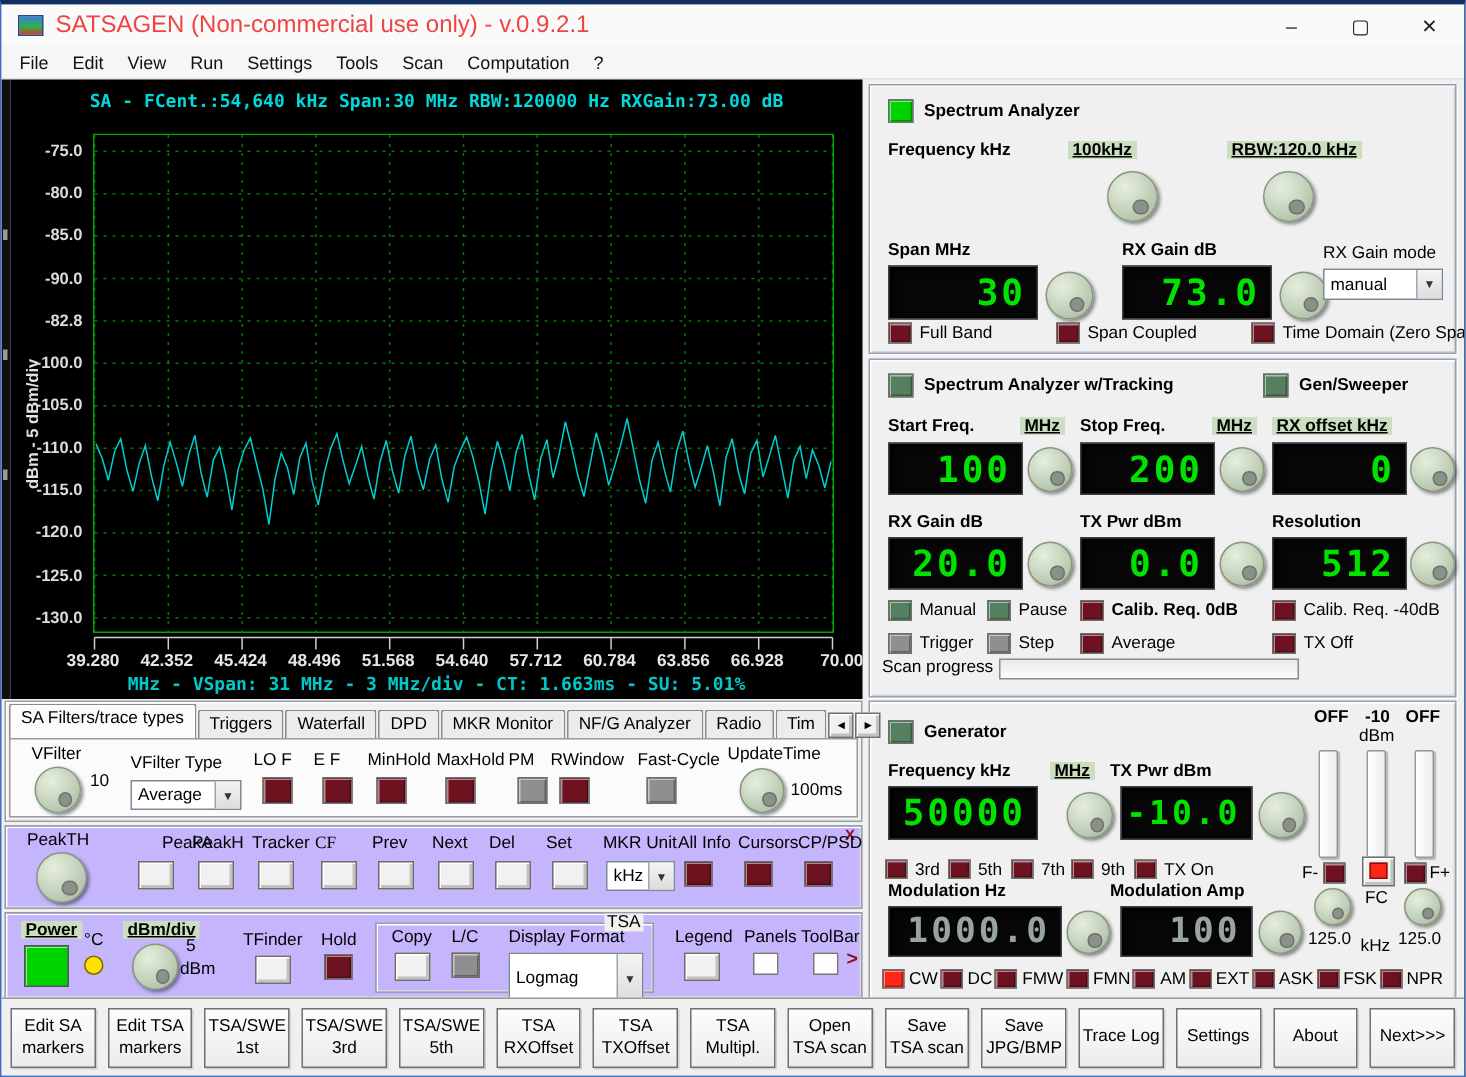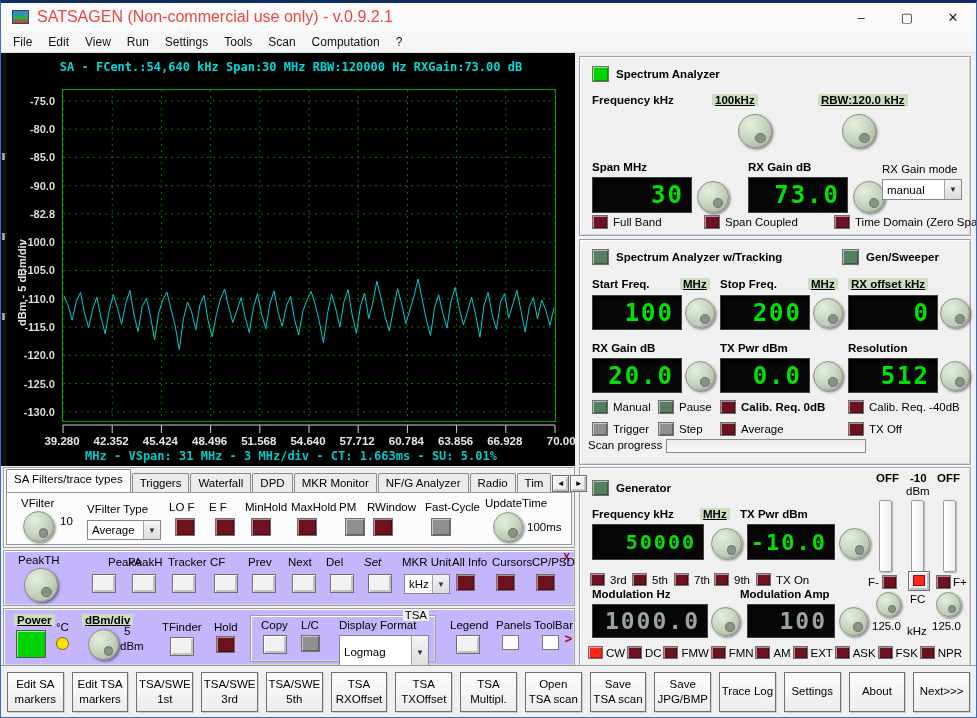--- a/index.html
+++ b/index.html
@@ -297,21 +297,21 @@
     <span class="lbl b" style="left:36px;top:14px">Generator</span>
 
     <span class="lbl b" style="left:296px;top:4px" id="sl1">OFF</span>
     <span class="lbl b" style="left:330px;top:4px" id="sl2">-10</span>
     <span class="lbl b" style="left:357px;top:4px" id="sl3">OFF</span>
     <span class="lbl" style="left:326px;top:17px">dBm</span>
 
     <span class="lbl b" style="left:12px;top:40px">Frequency kHz</span>
     <span class="chip" style="left:120px;top:40px">MHz</span>
     <span class="lbl b" style="left:160px;top:40px">TX Pwr dBm</span>
-    <div class="lcd" style="left:12px;top:56px;width:112px;height:36px;font-size:20px">50000</div>
+    <div class="lcd" style="left:12px;top:56px;width:100px;height:36px;font-size:24px">50000</div>
     <div class="knob" style="left:131px;top:60px;width:31px;height:31px"></div>
     <div class="lcd" style="left:167px;top:56px;width:88px;height:36px;font-size:22px">-10.0</div>
     <div class="knob" style="left:259px;top:60px;width:31px;height:31px"></div>
 
     <div class="vslider" style="left:299px;top:32px;height:72px"></div>
     <div class="vslider" style="left:331px;top:32px;height:72px"></div>
     <div class="vslider" style="left:363px;top:32px;height:72px"></div>
 
     <span class="lbl" style="left:288px;top:108px">F-</span>
     <span class="sq ind" style="left: 302px; top: 107px; width: 15px; height: 14px; background: rgb(110, 18, 32);" id="fminus"></span>
@@ -445,29 +445,29 @@
       <span class="dd-val">kHz</span>
       <span class="dd-arrow">▼</span>
     </div>
     <span style="position:absolute;right:4px;top:1px;color:#8a1020;font:bold 10px 'Liberation Sans',sans-serif">X</span>
   <span class="lbl" style="left: 84px; top: 5px; padding-left: 20px;">PeakA</span>
       <span class="sq btn3d" style="left: 88px; top: 23px; width: 24px; height: 19px;"></span>
       <span class="lbl" style="left: 124px; top: 5px;">PeakH</span>
       <span class="sq btn3d" style="left: 128px; top: 23px; width: 24px; height: 19px;"></span>
       <span class="lbl" style="left: 164px; top: 5px;">Tracker</span>
       <span class="sq btn3d" style="left: 168px; top: 23px; width: 24px; height: 19px;"></span>
-      <span class="lbl" style="left: 206px; top: 5px;">CF</span>
+      <span class="lbl" style="left: 206px; top: 5px; font-family: Liberation Serif, serif;">CF</span>
       <span class="sq btn3d" style="left: 210px; top: 23px; width: 24px; height: 19px;"></span>
       <span class="lbl" style="left: 244px; top: 5px;">Prev</span>
       <span class="sq btn3d" style="left: 248px; top: 23px; width: 24px; height: 19px;"></span>
       <span class="lbl" style="left: 284px; top: 5px;">Next</span>
       <span class="sq btn3d" style="left: 288px; top: 23px; width: 24px; height: 19px;"></span>
       <span class="lbl" style="left: 322px; top: 5px;">Del</span>
       <span class="sq btn3d" style="left: 326px; top: 23px; width: 24px; height: 19px;"></span>
-      <span class="lbl" style="left: 360px; top: 5px; font-style: italic;">Set</span>
+      <span class="lbl" style="left: 360px; top: 5px;">Set</span>
       <span class="sq btn3d" style="left: 364px; top: 23px; width: 24px; height: 19px;"></span>
       <span class="lbl" style="left: 448px; top: 5px;">All Info</span>
       <span class="sq ind" style="left: 452px; top: 23px; width: 19px; height: 17px; background: rgb(110, 18, 32);"></span>
       <span class="lbl" style="left: 488px; top: 5px;">Cursors</span>
       <span class="sq ind" style="left: 492px; top: 23px; width: 19px; height: 17px; background: rgb(110, 18, 32);"></span>
       <span class="lbl" style="left: 528px; top: 5px;">CP/PSD</span>
       <span class="sq ind" style="left: 532px; top: 23px; width: 19px; height: 17px; background: rgb(110, 18, 32);"></span>
     </div>
 
   <div class="gbox" style="left:2px;top:605px;width:572px;height:58px" id="displaybox">

